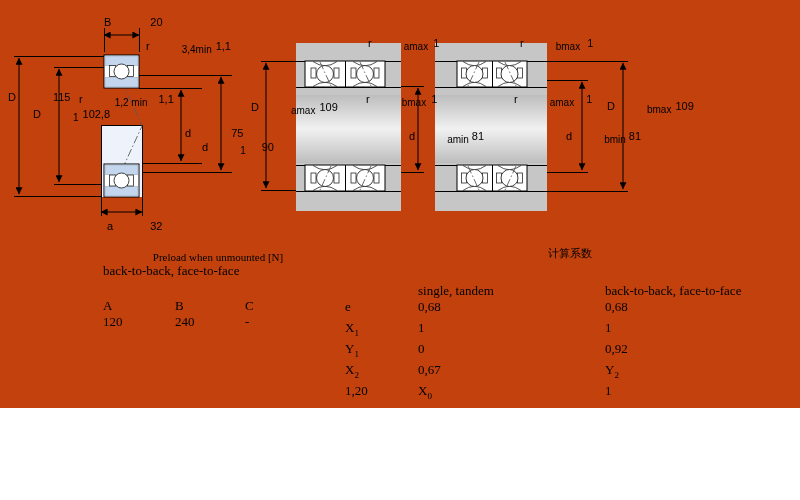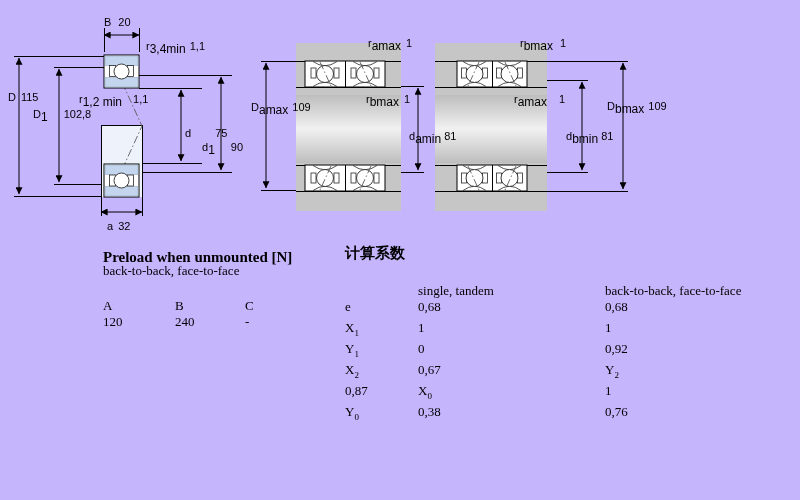--- a/index.html
+++ b/index.html
@@ -1,27 +1,27 @@
 <!DOCTYPE html>
 <html><head>
 <meta charset="utf-8">
 <style>
   html,body{margin:0;padding:0;background:#fff;}
-  .stage{position:relative;width:800px;height:500px;background:#c4b5fd;overflow:hidden;
+  .stage{position:relative;width:800px;height:408px;background:#c2410c;overflow:hidden;
          font-family:"Liberation Sans",sans-serif;color:#000;}
   .art{position:absolute;left:0;top:0;}
   .ln{stroke:#000;stroke-width:1;fill:none;shape-rendering:crispEdges;}
   .arr{stroke:#000;stroke-width:1;fill:none;}
   .thin{stroke:#2a2a2a;stroke-width:0.8;fill:none;}
   .dsh{stroke:#5a5a5a;stroke-width:0.9;fill:none;stroke-dasharray:8 2.5 1.5 2.5;}
   .dim{position:absolute;font-size:11px;line-height:12px;white-space:nowrap;}
-  .dim sub{font-size:12px;line-height:8px;}
+  .dim sub{font-size:10px;line-height:8px;margin-left:32px;}
   .dim .v{margin-left:5px;}
   .tblock{position:absolute;font-family:"Liberation Serif",serif;font-size:13px;line-height:14px;}
-  .t-title{font-weight:bold;font-size:15px;}
+  .t-title{font-weight:normal;font-size:11px;text-align:center;}
   .t-sub{margin-top:0px;}
   .p-grid{display:grid;grid-template-columns:72px 70px 60px;margin-top:20px;line-height:16px;}
   .f-grid{display:grid;grid-template-columns:73px 187px 180px;margin-top:23px;line-height:16.3px;}
   .f-grid sub{font-size:9px;}
 </style>
 </head>
 <body>
 
 <div class="stage">
 
@@ -155,22 +155,22 @@
       <line class="arr" x1="623" y1="63" x2="623" y2="189" marker-start="url(#arr)" marker-end="url(#arr)"></line>
       <path class="ln" d="M547,80 H588 M547,172 H588"></path>
       <line class="arr" x1="582" y1="82" x2="582" y2="170" marker-start="url(#arr)" marker-end="url(#arr)"></line>
     </g>
   </svg>
 
   <div class="dim" style="left:104px;top:16px"><span>B</span><sub></sub><span class="v" style="margin-left:7px">20</span></div>
   <div class="dim" style="left:146px;top:40px"><span>r</span><sub>3,4min</sub><span class="v" style="margin-left:4px">1,1</span></div>
   <div class="dim" style="left:79px;top:93px"><span>r</span><sub>1,2 min</sub><span class="v" style="margin-left:11px">1,1</span></div>
   <div class="dim" style="left:8px;top:91px"><span>D</span><sub></sub><span class="v">115</span></div>
-  <div class="dim" style="left:33px;top:108px"><span>D</span><sub>1</sub><span class="v" style="margin-left:16px">102,8</span></div>
-  <div class="dim" style="left:185px;top:127px"><span>d</span><sub></sub><span class="v" style="margin-left:24px">75</span></div>
+  <div class="dim" style="left:33px;top:108px"><span>D</span><sub>1</sub><span class="v" style="margin-left:4px">102,8</span></div>
+  <div class="dim" style="left:185px;top:127px"><span>d</span><sub></sub><span class="v" style="margin-left:8px">75</span></div>
   <div class="dim" style="left:202px;top:141px"><span>d</span><sub>1</sub><span class="v" style="margin-left:16px">90</span></div>
   <div class="dim" style="left:107px;top:220px"><span>a</span><sub></sub><span class="v">32</span></div>
 
   <div class="dim" style="left:368px;top:37px"><span>r</span><sub>amax</sub><span class="v">1</span></div>
   <div class="dim" style="left:366px;top:93px"><span>r</span><sub>bmax</sub><span class="v">1</span></div>
   <div class="dim" style="left:251px;top:101px"><span>D</span><sub>amax</sub><span class="v" style="margin-left:4px">109</span></div>
   <div class="dim" style="left:409px;top:130px"><span>d</span><sub>amin</sub><span class="v" style="margin-left:3px">81</span></div>
 
   <div class="dim" style="left:520px;top:37px"><span>r</span><sub>bmax</sub><span class="v" style="margin-left:7px">1</span></div>
   <div class="dim" style="left:514px;top:93px"><span>r</span><sub>amax</sub><span class="v" style="margin-left:12px">1</span></div>
@@ -206,21 +206,21 @@
       <span>1</span>
 
       <span><span>Y</span><sub>1</sub></span>
       <span>0</span>
       <span>0,92</span>
 
       <span><span>X</span><sub>2</sub></span>
       <span>0,67</span>
 
       <span><span>Y</span><sub>2</sub></span>
-      <span>0,87</span>
+      <span>1,20</span>
 
       <span><span>X</span><sub>0</sub></span>
       <span>1</span>
 
       <span><span>Y</span><sub>0</sub></span>
       <span>0,38</span>
       <span>0,76</span>
     </div>
   </div>
 

